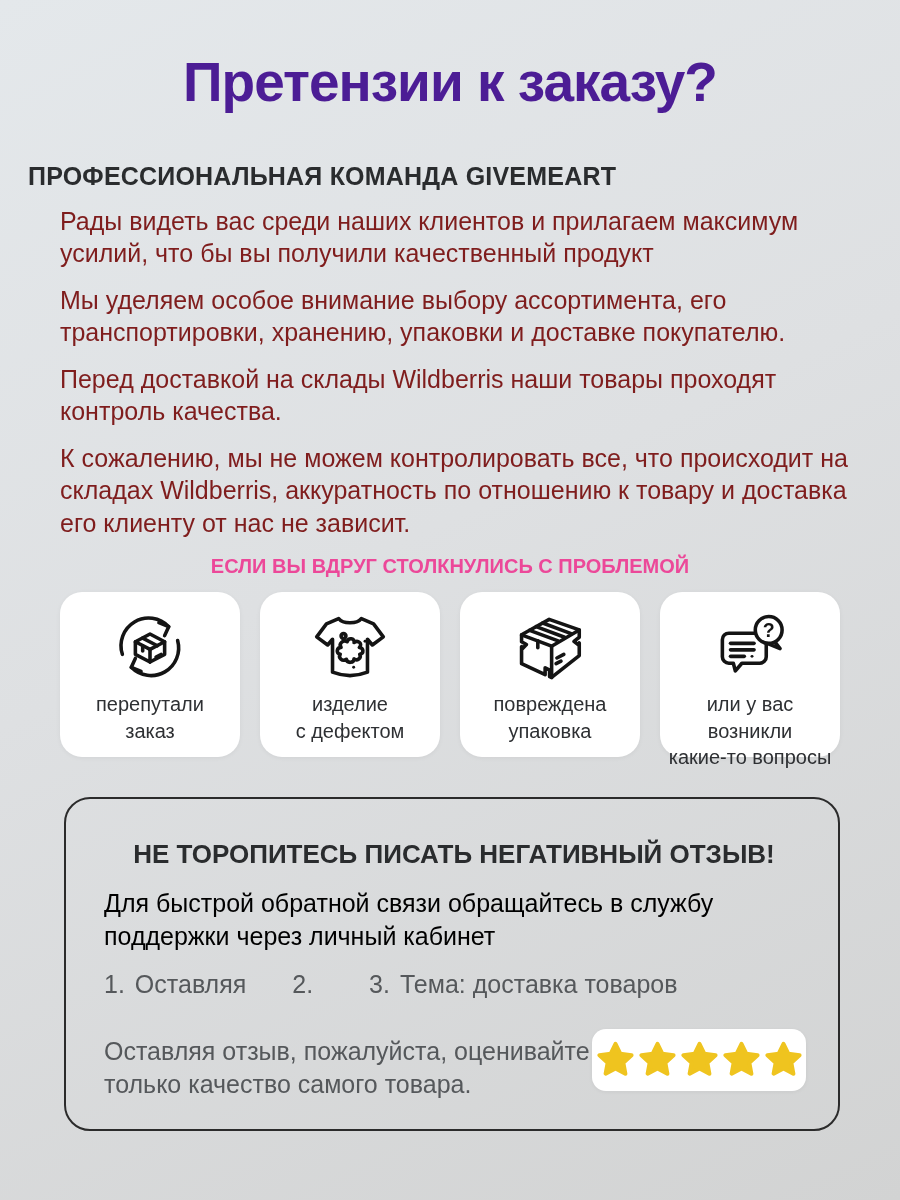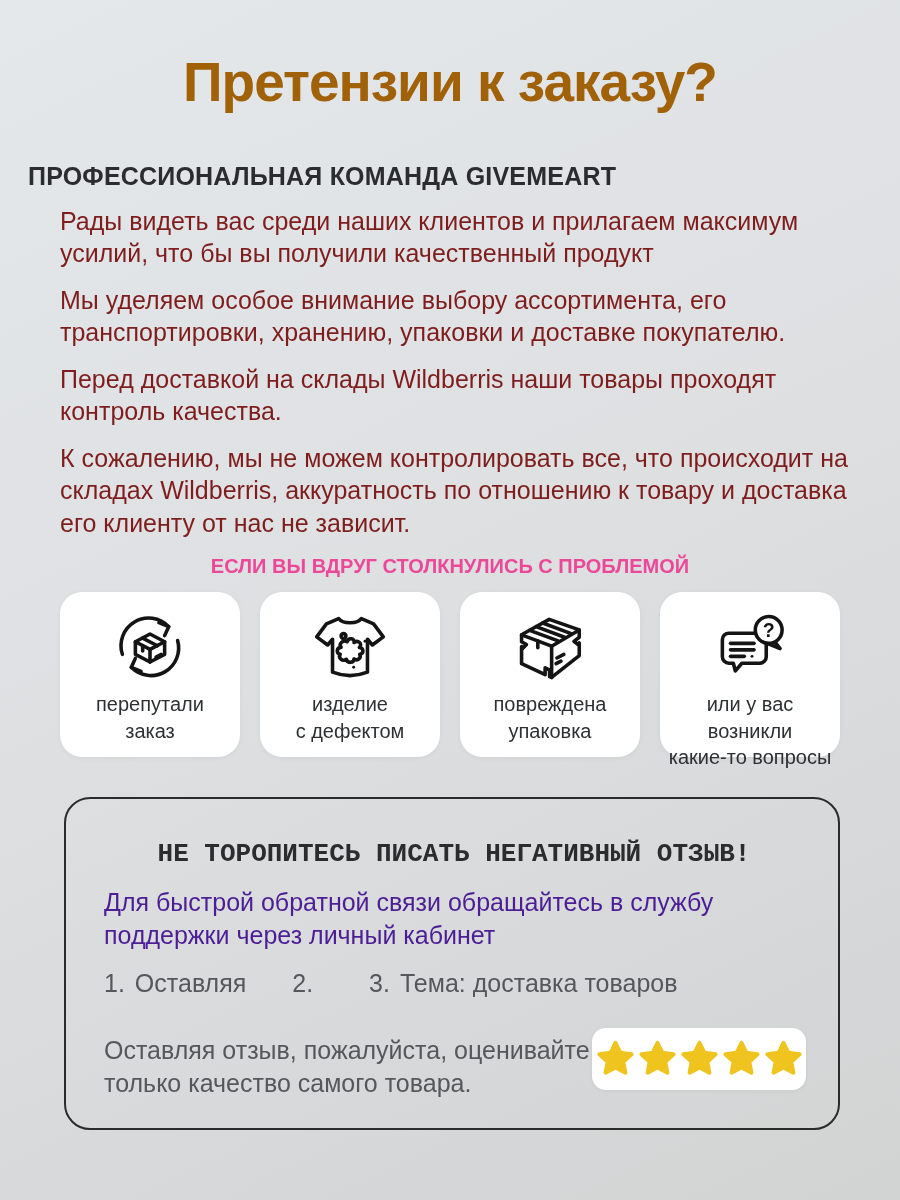--- a/index.html
+++ b/index.html
@@ -5,21 +5,21 @@
   html,body{margin:0;padding:0;}
   body{
     width:900px;height:1200px;overflow:hidden;
     background:linear-gradient(155deg,#e4e8eb 0%,#dee0e2 45%,#d2d3d3 100%);
     font-family:"Liberation Sans","DejaVu Sans",sans-serif;
     color:#55585b;
   }
   .title{
     margin:52px 0 0;text-align:center;
     font-size:55px;line-height:1.1;font-weight:bold;
-    color:#a16207;letter-spacing:-1px;
+    color:#4c1d95;letter-spacing:-1px;
   }
   .subtitle{
     margin-top:49px;text-align:left;
     font-size:25px;font-weight:bold;color:#2a2c2e;letter-spacing:.2px;margin-left:28px;
   }
   .intro{margin:6px 45px 0 60px;}
   .para{
     white-space:pre-line;font-size:25px;line-height:1.3;
     color:#7f1d1d;margin:14px 0 0;
   }
@@ -41,22 +41,22 @@
   .ic-white{fill:#ffffff;stroke:#141414;stroke-width:4.4;stroke-linecap:round;stroke-linejoin:round;}
   .card-label{
     margin-top:5px;font-size:20px;line-height:1.33;color:#2e3033;
     text-align:center;white-space:pre-line;
   }
   .notice{
     margin:40px 60px 0 64px;
     border:2px solid #2b2b2b;border-radius:26px;
     padding:40px 32px 28px 36px;
   }
-  .notice-heading{text-align:center;font-size:26px;font-weight:bold;color:#2a2c2e;font-family:Liberation Mono, monospace;}
-  .notice-text{margin:17px 0 0 2px;font-size:25px;line-height:1.3;color:#4c1d95;white-space:pre-line;}
+  .notice-heading{text-align:center;font-size:26px;font-weight:bold;color:#2a2c2e;}
+  .notice-text{margin:17px 0 0 2px;font-size:25px;line-height:1.3;color:#000000;white-space:pre-line;}
   .steps{display:flex;gap:46px;margin:18px 0 0 2px;font-size:25px;color:#55585b;}
   .step{display:flex;}
   .step-num{margin-right:10px;}
   .review-row{display:flex;justify-content:space-between;align-items:center;margin-top:19px;}
   .review-note{font-size:25px;line-height:1.32;color:#55585b;white-space:pre-line;margin:17px 0 0 2px;}
   .stars-box{
     background:#ffffff;border-radius:14px;width:214px;height:62px;
     display:flex;align-items:center;justify-content:center;gap:5px;
     box-shadow:0 1px 4px rgba(0,0,0,.05);flex:none;
   }

